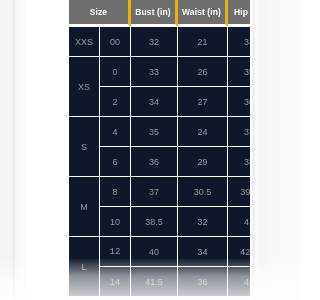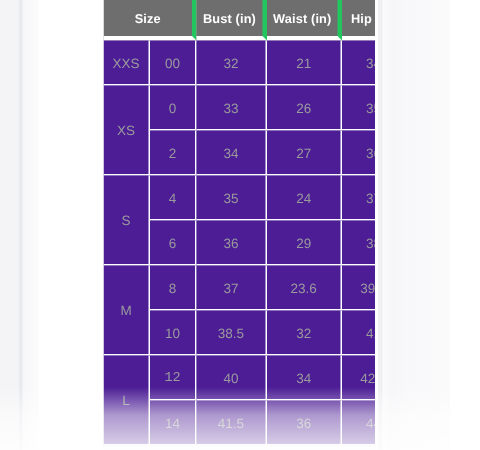--- a/index.html
+++ b/index.html
@@ -52,27 +52,27 @@
   }
   table.size-table th {
     background:#6e6e6e;
     color:#ffffff;
     font-size:8.5px;
     font-weight:bold;
     letter-spacing:0.1px;
     height:27px;
     text-align:center;
     vertical-align:middle;
-    border-right:3px solid #22c55e;
+    border-right:3px solid #eab308;
     border-bottom:3px solid #ffffff;
   }
   table.size-table th:last-child { border-right:none; }
 
   table.size-table td {
-    background:#4c1d95;
+    background:#0f172a;
     color:#9a9a9d;
     font-size:9px;
     height:30px;
     text-align:center;
     vertical-align:middle;
     border-right:1px solid #ffffff;
     border-bottom:1px solid #ffffff;
   }
   table.size-table td:last-child { border-right:none; }
   td.size-letter {
@@ -142,21 +142,21 @@
           <tr>
             <td class="size-num" style="width: 32px;">6</td>
             <td>36</td>
             <td>29</td>
             <td>38</td>
           </tr>
           <tr>
             <td class="size-letter" rowspan="2" style="width: 30px;">M</td>
             <td class="size-num" style="width: 32px;">8</td>
             <td>37</td>
-            <td>23.6</td>
+            <td>30.5</td>
             <td>39.5</td>
           </tr>
           <tr>
             <td class="size-num" style="width: 32px;">10</td>
             <td>38.5</td>
             <td>32</td>
             <td>41</td>
           </tr>
           <tr>
             <td class="size-letter" rowspan="2" style="width: 30px;">L</td>

